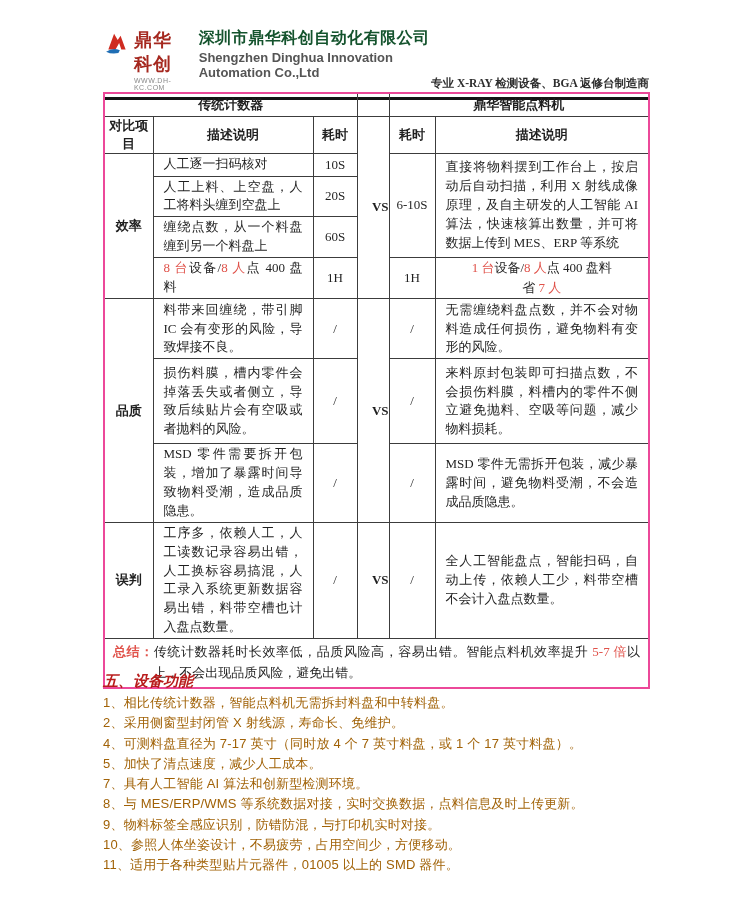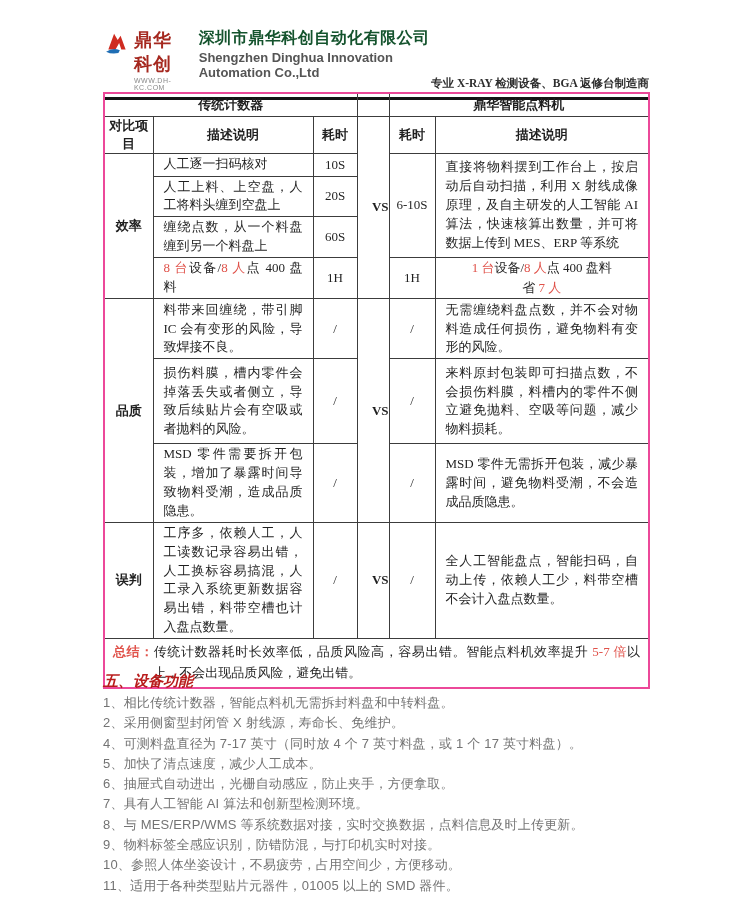--- a/index.html
+++ b/index.html
@@ -40,21 +40,21 @@
   .red { color:#e0524a; }
   .vs-cell { text-align:right; font-weight:bold; }
   td.sum { padding:3px 8px; vertical-align:middle; }
   .sum-text { line-height:1.6; padding-left:3.1em; text-indent:-3.1em; text-align:justify; }
   .two-line { text-align:center; line-height:1.55; }
 
   
   .features { position:absolute; left:103px; top:672px; width:560px;
     font-family:"Liberation Sans",sans-serif; }
   .features-heading { font-size:15px; font-weight:bold; color:#b91c1c; margin-bottom:2px;font-style:italic; }
-  .feature-item { font-size:13px; color:#737373; line-height:20.3px; letter-spacing:.2px; }
+  .feature-item { font-size:13px; color:#a16207; line-height:20.3px; letter-spacing:.2px; }
 </style>
 </head>
 <body>
 
 <div class="page">
 
   <div class="letterhead">
     <div class="logo-block">
       <svg class="logo-mark" viewBox="0 0 36 34">
         <polygon points="6,26 14,4 19,13 23,7 30,26 24,26 21,17 16,26" fill="#cf2b20"></polygon>
@@ -158,21 +158,20 @@
       </tr>
     </tbody>
   </table>
 
   <div class="features">
     <div class="features-heading">五、设备功能</div>
     <div class="feature-item">1、相比传统计数器，智能点料机无需拆封料盘和中转料盘。</div>
     <div class="feature-item">2、采用侧窗型封闭管 X 射线源，寿命长、免维护。</div>
     <div class="feature-item">4、可测料盘直径为 7-17 英寸（同时放 4 个 7 英寸料盘，或 1 个 17 英寸料盘）。</div>
     <div class="feature-item">5、加快了清点速度，减少人工成本。</div>
-    <div class="feature-item">6、抽屉式自动进出，光栅自动感应，防止夹手，方便拿取。</div>
     <div class="feature-item">7、具有人工智能 AI 算法和创新型检测环境。</div>
     <div class="feature-item">8、与 MES/ERP/WMS 等系统数据对接，实时交换数据，点料信息及时上传更新。</div>
     <div class="feature-item">9、物料标签全感应识别，防错防混，与打印机实时对接。</div>
     <div class="feature-item">10、参照人体坐姿设计，不易疲劳，占用空间少，方便移动。</div>
     <div class="feature-item">11、适用于各种类型贴片元器件，01005 以上的 SMD 器件。</div>
   </div>
 
 </div>
 
 </body></html>

